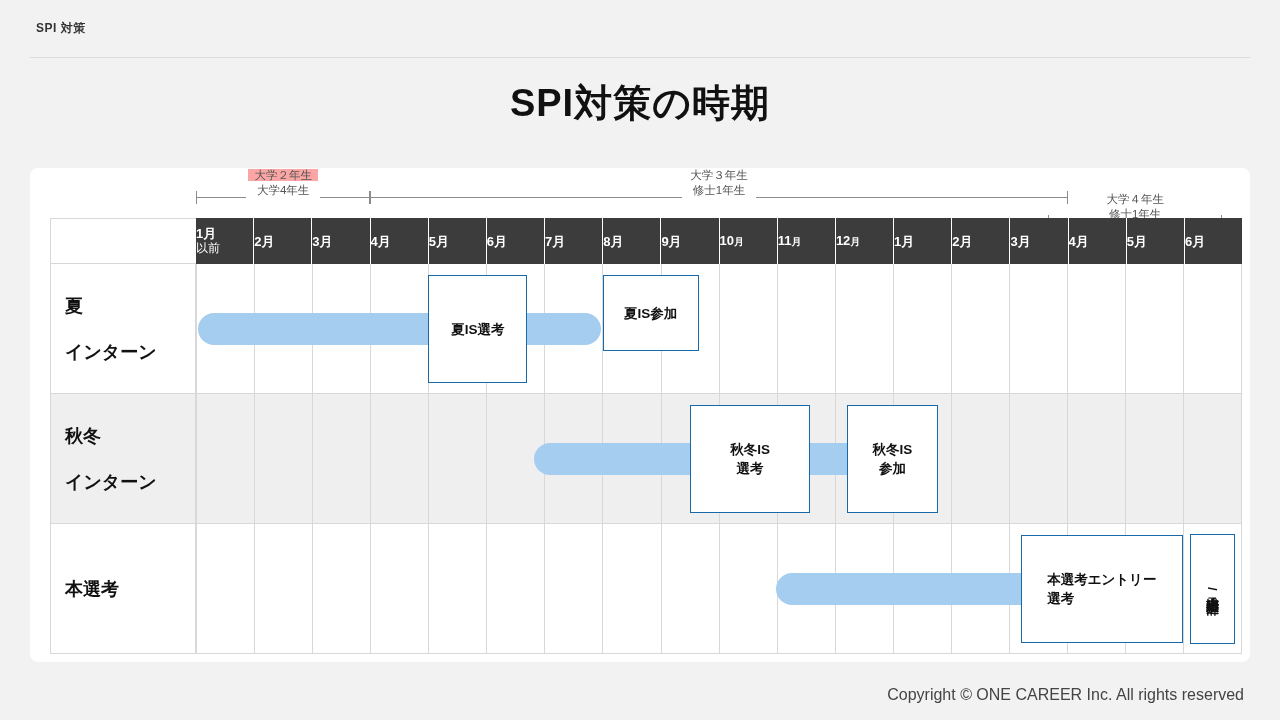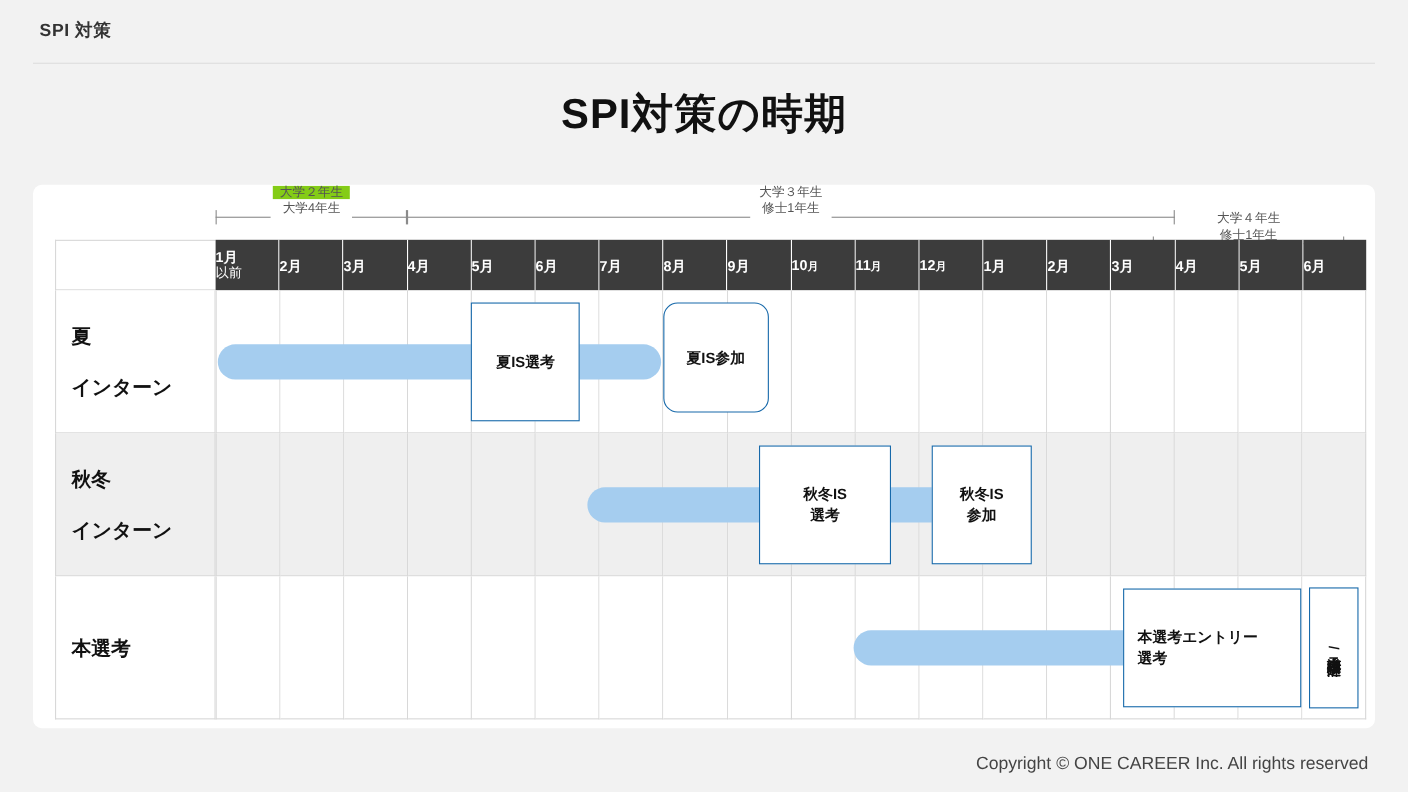--- a/index.html
+++ b/index.html
@@ -10,21 +10,21 @@
     overflow: hidden;
   }
   #root { position: relative; width: 1280px; height: 720px; }
 
   
   .topbar {
     position: absolute; left: 0; top: 0; width: 1280px; height: 58px;
   }
   .topbar-title {
     position: absolute; left: 36px; top: 28px;
-    font-size: 16px; font-weight: bold; color: #333;
+    font-size: 12px; font-weight: bold; color: #333;
     letter-spacing: 0.5px;
     transform: translateY(-50%);
   }
   .topbar-rule {
     position: absolute; left: 30px; top: 57px; width: 1220px; height: 1px;
     background: #dcdcdc;
   }
   .brand {
     position: absolute; right: 36px; top: 28px;
     transform: translateY(-50%);
@@ -121,21 +121,21 @@
     background: #a5cdef;
   }
   .callout {
     position: absolute; background: #ffffff;
     border: 1.5px solid #1769aa;
     display: flex; align-items: center;
     font-size: 13.5px; font-weight: bold; color: #111;
     line-height: 19px;
   }
   .callout.center { justify-content: center; text-align: center; }
-  .callout.left { justify-content: flex-start; text-align: left; padding-left: 12px; }
+  .callout.left { justify-content: flex-start; text-align: left; padding-left: 25px; }
   .callout.vertical {
     writing-mode: vertical-rl;
     align-items: center; justify-content: center;
     text-align: center; font-size: 13px; line-height: 20px;
     padding: 6px 0;
   }
 
   
   .footer {
     position: absolute; right: 36px; top: 686px;
@@ -154,21 +154,21 @@
 
   <div class="page-title">SPI対策の時期</div>
 
   <div class="card">
     <div class="brackets" id="brackets">
         <div class="bracket" style="left: 166px; width: 174.333px;">
           <div class="bracket-line"></div>
           <div class="bracket-cap left"></div>
           <div class="bracket-cap right"></div>
           <div class="bracket-label-bg" style="width: 74px;"></div>
-          <div class="bracket-label"><span style="background: #84cc16; padding: 0px 6px;">大学２年生</span><span class="l2">大学4年生</span></div>
+          <div class="bracket-label"><span style="background: #fca5a5; padding: 0px 6px;">大学２年生</span><span class="l2">大学4年生</span></div>
         </div>
         <div class="bracket" style="left: 340.333px; width: 697.333px;">
           <div class="bracket-line"></div>
           <div class="bracket-cap left"></div>
           <div class="bracket-cap right"></div>
           <div class="bracket-label-bg" style="width: 74px;"></div>
           <div class="bracket-label"><span style="background: rgb(255, 255, 255); padding: 0px 6px; font-family: Liberation Mono, monospace;">大学３年生</span><span class="l2">修士1年生</span></div>
         </div>
         <div class="bracket" style="left: 1018px; width: 174.333px; margin-top: 24px;">
           <div class="bracket-line"></div>
@@ -316,21 +316,21 @@
               <div class="cell"></div>
               <div class="cell"></div>
             </div>
           </div>
         </div>
     <div style="position: absolute; left: 0px; top: 0px; width: 1192px; height: 436px;">
           <div class="bar" style="left: 148px; width: 402.778px; top: 95px; background: rgb(165, 205, 239);"></div>
           <div class="callout center" style="left: 378.444px; width: 98.7889px; height: 108px; top: 57px;">
             <div style="white-space: pre-line;">夏IS選考</div>
           </div>
-          <div class="callout center" style="left: 552.778px; width: 95.8833px; height: 100px; top: 57px; border-radius: 13px;">
+          <div class="callout center" style="left: 552.778px; width: 95.8833px; height: 76px; top: 57px;">
             <div style="white-space: pre-line;">夏IS参加</div>
           </div>
           <div class="bar" style="left: 483.882px; width: 357.451px; top: 225px; background: rgb(165, 205, 239);"></div>
           <div class="callout center" style="left: 639.944px; width: 120.29px; height: 108px; top: 187px;">
             <div style="white-space: pre-line;">秋冬IS
 選考</div>
           </div>
           <div class="callout center" style="left: 796.844px; width: 91.2344px; height: 108px; top: 187px;">
             <div style="white-space: pre-line;">秋冬IS
 参加</div>

